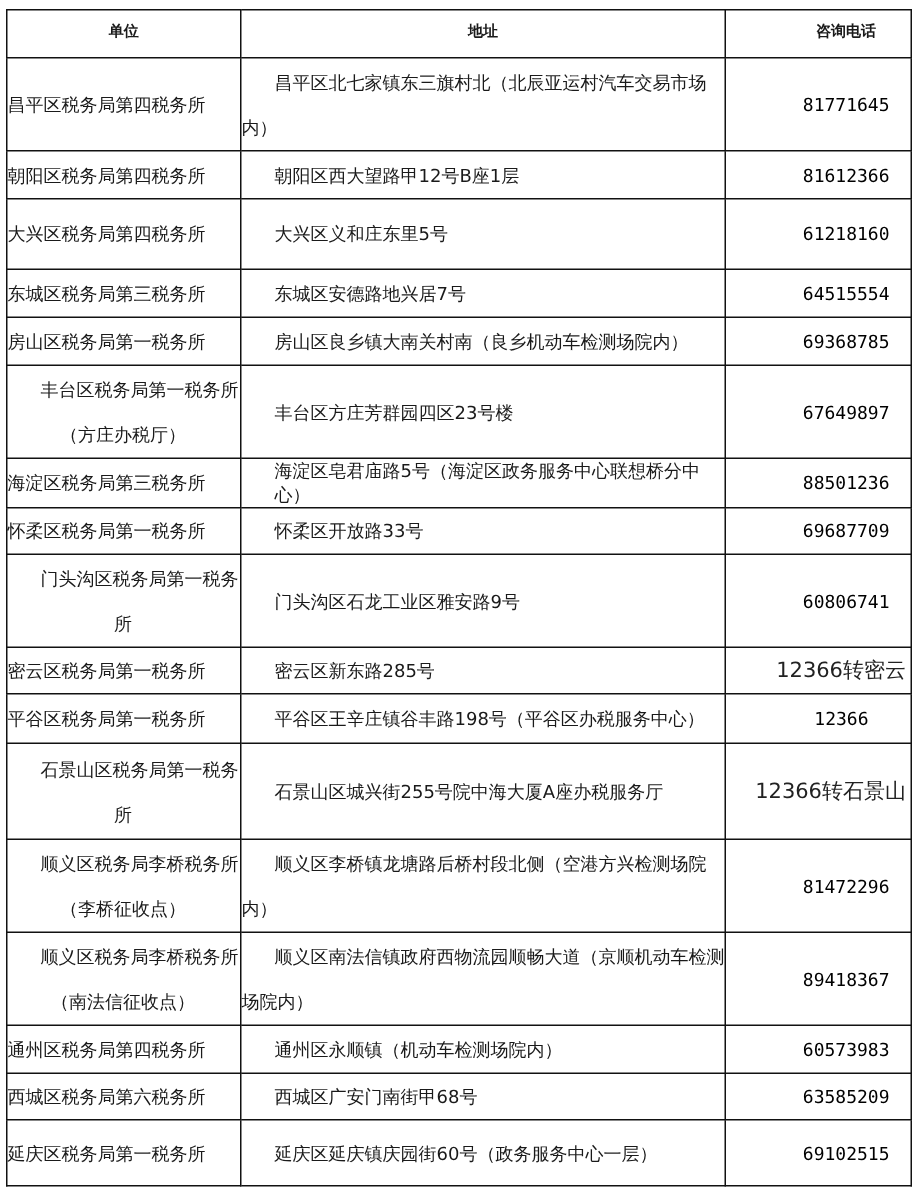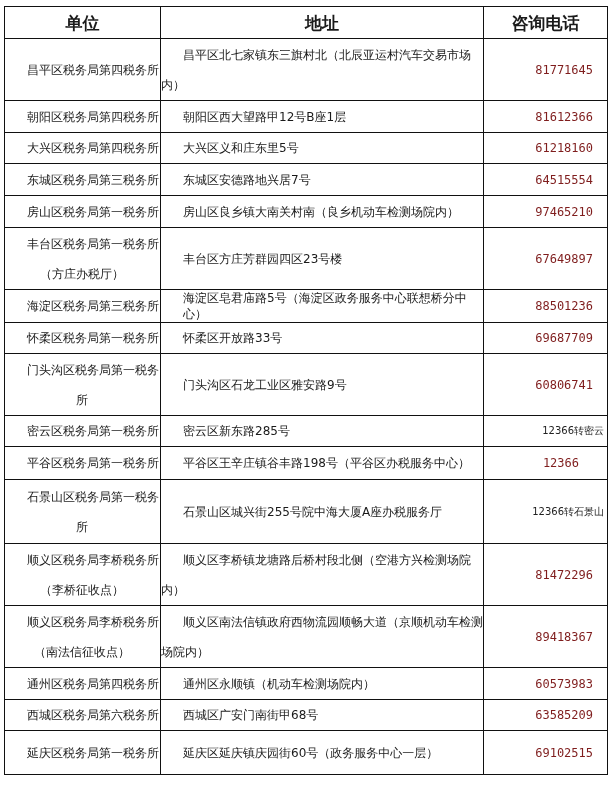--- a/index.html
+++ b/index.html
@@ -2,78 +2,78 @@
 <html><head>
 <meta charset="utf-8">
 <style>
   html, body { margin: 0; padding: 0; background: #ffffff; }
   body { width: 610px; height: 796px; overflow: hidden; position: relative;
          font-family: "DejaVu Sans", "Liberation Sans", sans-serif; color: #1a1a1a; }
   table.tax { position: absolute; left: 4px; top: 6px; width: 603px;
               border-collapse: collapse; table-layout: fixed; }
   table.tax td, table.tax th { border: 1.5px solid #111; padding: 0; font-size: 12px;
               line-height: 16px; vertical-align: middle; font-weight: normal; }
-  table.tax th { font-weight: bold; font-size: 17px; height: 31px; text-align: center; }
+  table.tax th { font-weight: bold; font-size: 10px; height: 31px; text-align: center; font-family: Liberation Mono, monospace; }
   col.c1 { width: 156px; } col.c2 { width: 323px; } col.c3 { width: 124px; }
-  .unit { text-align: right; padding-right: 1px !important; white-space: nowrap; }
+  .unit { padding-right: 1px !important; white-space: nowrap; }
   .unit.wrap { text-align: center; white-space: normal; line-height: 30px; }
   .unit.wrap .ind { padding-left: 22px; }
   .addr { padding-left: 22px !important; }
   .addr.wrap { padding-left: 0 !important; line-height: 30px; }
   .addr.wrap .ind { padding-left: 22px; }
-  .tel { text-align: right; padding-right: 14px !important; color: #7f1d1d;
+  .tel { text-align: right; padding-right: 14px !important; color: #000000;
          font-family: "DejaVu Sans Mono", "Liberation Mono", monospace; font-size: 10.5px; }
-  .tel.cn { padding-right: 3px !important; font-family: "DejaVu Sans", sans-serif; font-size: 10px; color:#222; }
+  .tel.cn { padding-right: 3px !important; font-family: "DejaVu Sans", sans-serif; font-size: 14px; color:#222; }
   .tel.mid { padding-right: 28px !important; }
 </style>
 </head>
 <body>
 
 <table class="tax">
   <colgroup>
       <col class="c1">
       <col class="c2">
       <col class="c3">
     </colgroup>
   <thead>
     <tr>
       <th>单位</th>
       <th>地址</th>
-      <th style="text-align:center;padding-right:0;">咨询电话</th>
+      <th style="text-align:right;padding-right:23px;">咨询电话</th>
     </tr>
   </thead>
   <tbody>
 
     <tr style="height:62px">
       <td class="unit">昌平区税务局第四税务所</td>
       <td class="addr wrap">
         <div class="ind">昌平区北七家镇东三旗村北（北辰亚运村汽车交易市场</div>
         <div>内）</div>
       </td>
       <td class="tel">81771645</td>
     </tr>
     <tr style="height:32px">
       <td class="unit">朝阳区税务局第四税务所</td>
       <td class="addr">朝阳区西大望路甲12号B座1层</td>
       <td class="tel">81612366</td>
     </tr>
-    <tr style="height:31px">
+    <tr style="height:47px">
       <td class="unit">大兴区税务局第四税务所</td>
       <td class="addr">大兴区义和庄东里5号</td>
       <td class="tel">61218160</td>
     </tr>
     <tr style="height:32px">
       <td class="unit">东城区税务局第三税务所</td>
       <td class="addr">东城区安德路地兴居7号</td>
       <td class="tel">64515554</td>
     </tr>
     <tr style="height:32px">
       <td class="unit">房山区税务局第一税务所</td>
       <td class="addr">房山区良乡镇大南关村南（良乡机动车检测场院内）</td>
-      <td class="tel">97465210</td>
+      <td class="tel">69368785</td>
     </tr>
     <tr style="height:62px">
       <td class="unit wrap">
         <div class="ind">丰台区税务局第一税务所</div>
         <div>（方庄办税厅）</div>
       </td>
       <td class="addr">丰台区方庄芳群园四区23号楼</td>
       <td class="tel">67649897</td>
     </tr>
     <tr style="height:32px">

